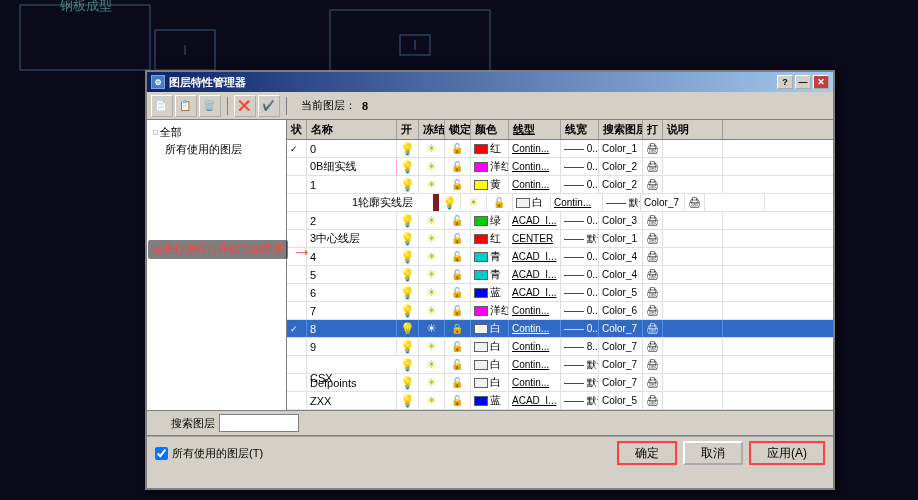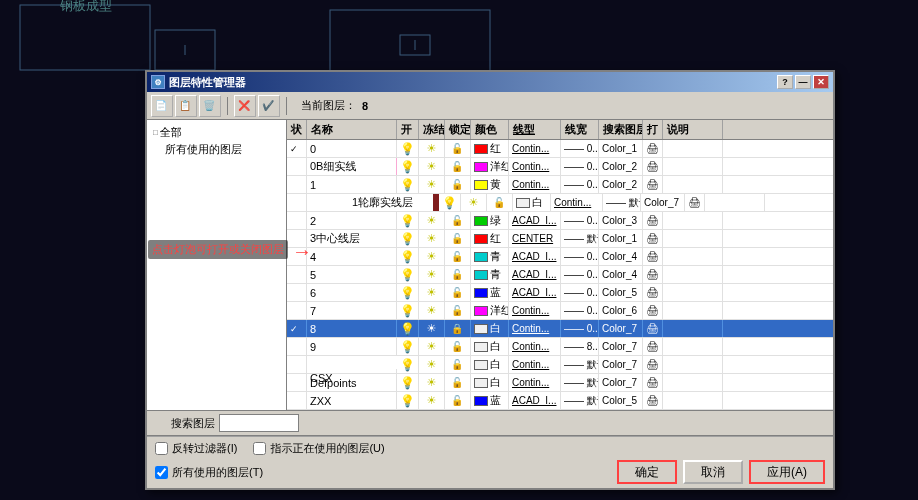--- a/index.html
+++ b/index.html
@@ -811,30 +811,20 @@
     </div>
   </div>
 
 
   <div class="status-bar">
     <span class="search-label">搜索图层</span>
     <input type="text" class="search-input" style="">
   </div>
 
   <div class="footer">
-    <div class="footer-checkboxes">
-      <label class="footer-checkbox">
-        <input type="checkbox" style="">
-        <span>反转过滤器(I)</span>
-      </label>
-      <label class="footer-checkbox">
-        <input type="checkbox" style="">
-        <span>指示正在使用的图层(U)</span>
-      </label>
-    </div>
     <div style="display:flex; align-items:center; justify-content:space-between;">
       <label class="footer-checkbox">
         <input type="checkbox" checked="" style="">
         <span>所有使用的图层(T)</span>
       </label>
       <div class="footer-buttons">
         <button class="dialog-btn highlighted">确定</button>
         <button class="dialog-btn">取消</button>
         <button class="dialog-btn highlighted">应用(A)</button>
       </div>

